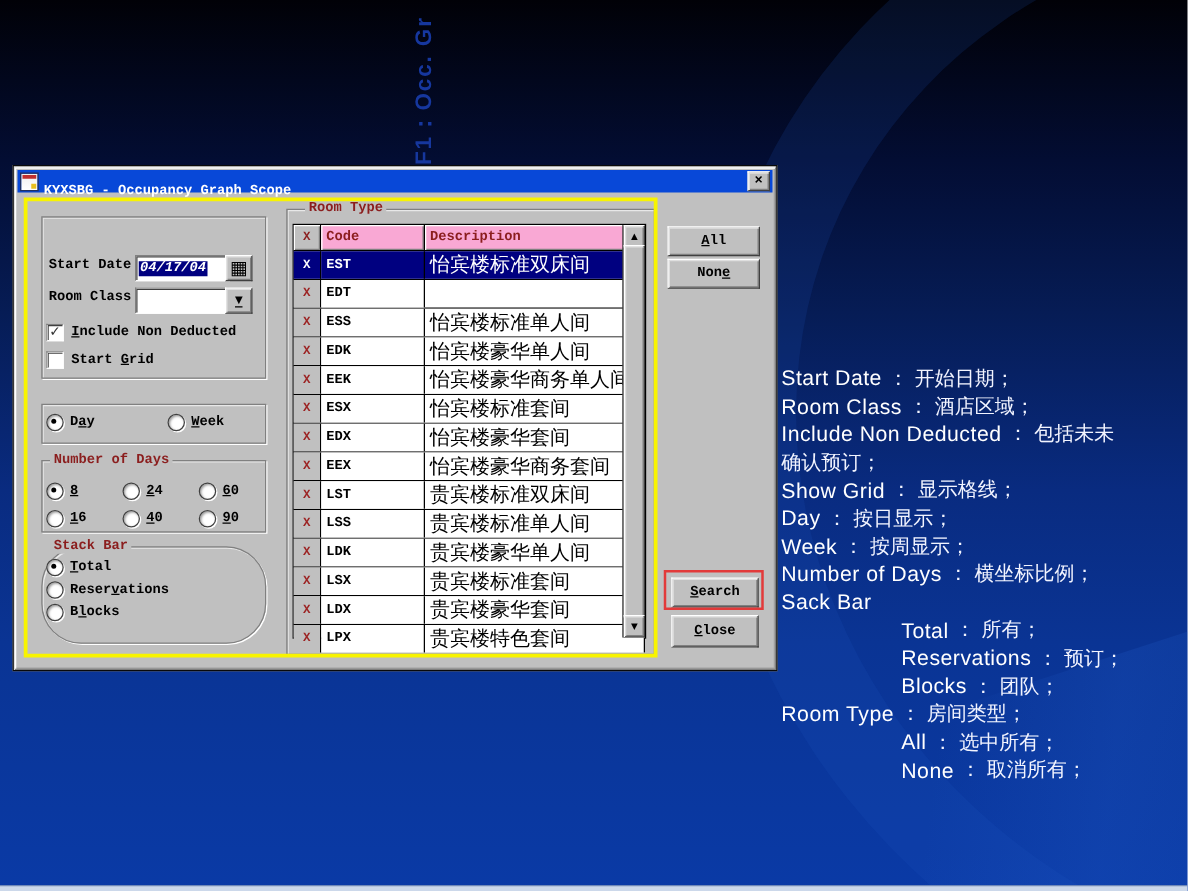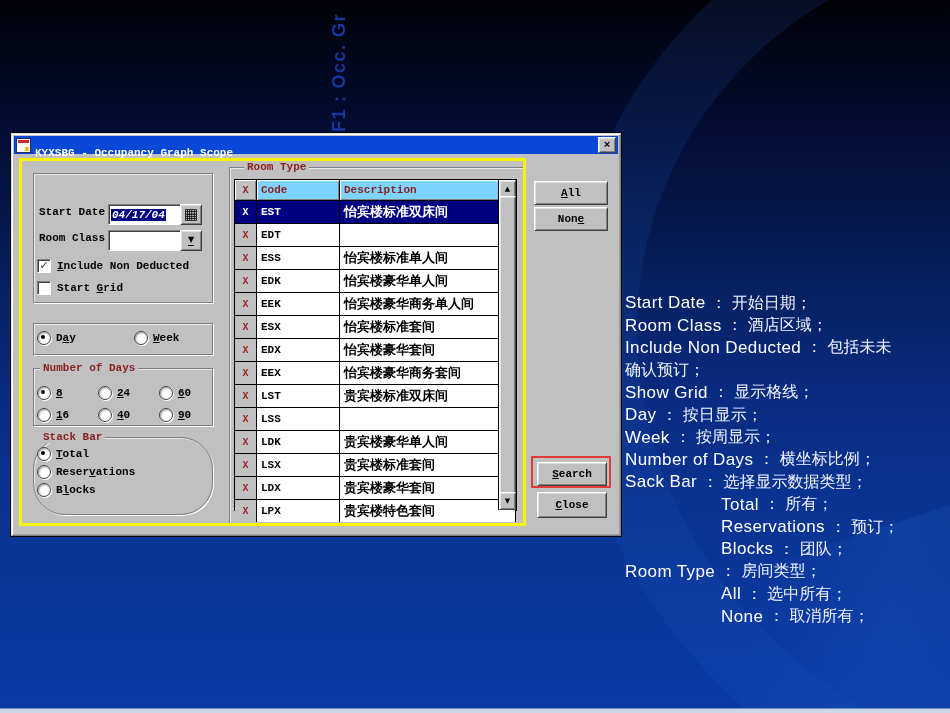--- a/index.html
+++ b/index.html
@@ -58,28 +58,28 @@
   .radio-item{display:flex;align-items:center;gap:5px;}
   .radio{width:12px;height:12px;border-radius:50%;background:#fff;position:relative;flex:0 0 auto;
     border:1px solid #404040;box-shadow:inset 1px 1px 2px #9a9a9a,1px 1px 0 #ffffff;}
   .radio-item.checked .radio::after{content:"";position:absolute;left:3px;top:3px;width:4px;height:4px;border-radius:50%;background:#000;}
   .nod-grid{position:absolute;left:26px;top:249px;width:168px;display:grid;grid-template-columns:61px 61px 46px;grid-auto-rows:22px;}
   .sb-list{position:absolute;left:26px;top:312px;display:flex;flex-direction:column;}
   .sb-list .radio-item{height:18px;}
   
   .rt-table{position:absolute;left:223px;top:46px;width:281px;height:330px;background:#fff;border:1px solid #000;}
   .rt-header{display:flex;height:20px;}
-  .rt-header span{background:#7dd3fc;color:#8b1e1e;box-shadow:inset 1px 1px 0 #ffffff,inset -1px -1px 0 #808080;
+  .rt-header span{background:#f9a8d4;color:#8b1e1e;box-shadow:inset 1px 1px 0 #ffffff,inset -1px -1px 0 #808080;
     border-right:1px solid #000;display:flex;align-items:center;white-space:pre;}
   .rt-row{display:flex;height:22px;border-top:1px solid #000;}
   .c-mark{width:21px;flex:0 0 auto;justify-content:center;display:flex;align-items:center;
     background:#c0c0c0;color:#9c2323;font-size:10px;border-right:1px solid #000;}
   .c-code{width:78px;flex:0 0 auto;display:flex;align-items:center;padding-left:4px;background:#fff;border-right:1px solid #000;}
   .c-desc{flex:1 1 auto;display:flex;align-items:center;padding-left:4px;background:#fff;
-    font-family:"Liberation Sans","DejaVu Sans",sans-serif;font-size:13px;font-weight:bold;border-right:1px solid #000;}
+    font-family:"Liberation Sans","DejaVu Sans",sans-serif;font-size:16px;font-weight:normal;border-right:1px solid #000;}
   .rt-header .c-mark{justify-content:center;background:#c0c0c0;color:#8b1e1e;}
   .rt-row.selected .c-mark,.rt-row.selected .c-code,.rt-row.selected .c-desc{background:#000080;color:#fff;}
   .rt-scroll{position:absolute;right:0;top:0;bottom:0;width:17px;
     background-color:#c0c0c0;
     background-image:linear-gradient(45deg,#ffffff 25%,transparent 25%,transparent 75%,#ffffff 75%),
                      linear-gradient(45deg,#ffffff 25%,transparent 25%,transparent 75%,#ffffff 75%);
     background-size:2px 2px;background-position:0 0,1px 1px;border-left:1px solid #000;}
   .sb-btn{position:absolute;left:0;right:0;height:16px;display:flex;align-items:center;justify-content:center;
     font-size:7px;color:#000;font-family:"DejaVu Sans",sans-serif;}
   .sb-up{top:0;}
@@ -126,21 +126,20 @@
       <div class="ann-line">
       <span class="ann-en">Week </span>
         <span class="ann-zh">： 按周显示；</span>
     </div>
       <div class="ann-line">
       <span class="ann-en">Number of Days </span>
         <span class="ann-zh">： 横坐标比例；</span>
     </div>
       <div class="ann-line">
       <span class="ann-en">Sack Bar </span>
-        <span class="ann-zh">： 选择显示数据类型；</span>
     </div>
       <div class="ann-line indent">
       <span class="ann-en">Total </span>
         <span class="ann-zh">： 所有；</span>
     </div>
       <div class="ann-line indent">
       <span class="ann-en">Reservations </span>
         <span class="ann-zh">： 预订；</span>
     </div>
       <div class="ann-line indent">
@@ -305,20 +304,21 @@
           <span class="c-desc">怡宾楼豪华商务套间</span>
         </div>
           <div class="rt-row">
           <span class="c-mark">X</span>
           <span class="c-code">LST</span>
           <span class="c-desc">贵宾楼标准双床间</span>
         </div>
           <div class="rt-row">
           <span class="c-mark">X</span>
           <span class="c-code">LSS</span>
+          <span class="c-desc">贵宾楼标准单人间</span>
         </div>
           <div class="rt-row">
           <span class="c-mark">X</span>
           <span class="c-code">LDK</span>
           <span class="c-desc">贵宾楼豪华单人间</span>
         </div>
           <div class="rt-row">
           <span class="c-mark">X</span>
           <span class="c-code">LSX</span>
           <span class="c-desc">贵宾楼标准套间</span>

